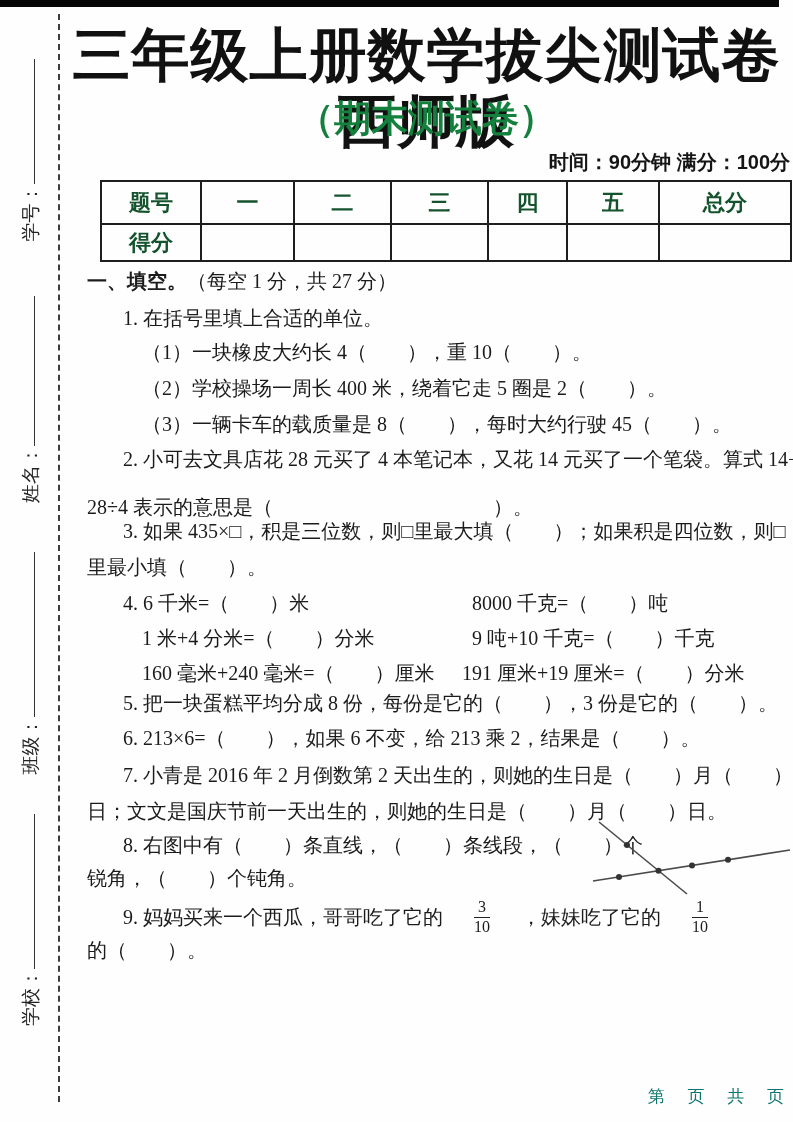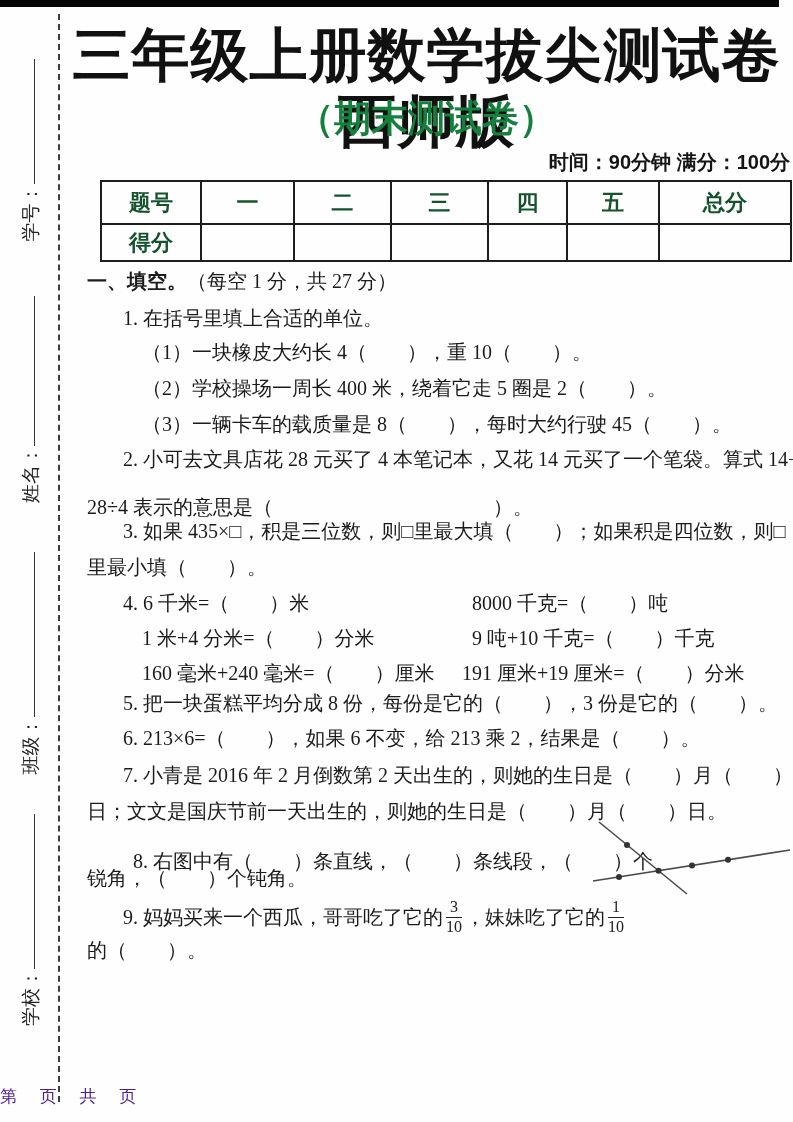--- a/index.html
+++ b/index.html
@@ -51,30 +51,30 @@
     border:2px solid #1e1e1e;text-align:center;vertical-align:middle;
     font-size:22px;font-weight:700;color:#14532d;padding:0;
   }
   tr.r1 td{height:41px;}
   tr.r2 td{height:35px;}
   
   .line{
     position:absolute;font-size:20px;line-height:28px;white-space:nowrap;color:#1b1b1b;
   }
   .hbold{font-weight:700;}
-  .fracline{display:flex;align-items:center;height:46px;}
+  .fracline{display:flex;align-items:center;height:46px;gap:28px;}
   .frac{
     display:inline-block;text-align:center;vertical-align:middle;
     font-size:16px;line-height:1.05;margin:0 3px;
   }
   .frac .num{display:block;border-bottom:1.6px solid #222;padding:0 4px 1px;}
   .frac .den{display:block;padding-top:1px;}
   .footer{
-    left:0;top:1085px;width:793px;text-align:left;
-    font-size:17px;letter-spacing:9px;color:#4c1d95;
+    left:0;top:1085px;width:793px;text-align:right;
+    font-size:17px;letter-spacing:9px;color:#0f766e;
     font-family:"Liberation Sans","DejaVu Sans",sans-serif;
   }
   svg.fig{position:absolute;left:588px;top:816px;}
 </style>
 </head>
 <body>
 
 <div class="abs top-bar"></div>
 
 <div class="abs seal-line"></div>
@@ -142,21 +142,21 @@
 <div class="line" style="left:472px;top:589px;">8000 千克=（　　）吨</div>
 <div class="line" style="left:142px;top:624px;">1 米+4 分米=（　　）分米</div>
 <div class="line" style="left:472px;top:624px;">9 吨+10 千克=（　　）千克</div>
 <div class="line" style="left:142px;top:659px;">160 毫米+240 毫米=（　　）厘米</div>
 <div class="line" style="left:462px;top:659px;">191 厘米+19 厘米=（　　）分米</div>
 
 <div class="line" style="left:123px;top:689px;">5. 把一块蛋糕平均分成 8 份，每份是它的（　　），3 份是它的（　　）。</div>
 <div class="line" style="left:123px;top:724px;">6. 213×6=（　　），如果 6 不变，给 213 乘 2，结果是（　　）。</div>
 <div class="line" style="left:123px;top:761px;">7. 小青是 2016 年 2 月倒数第 2 天出生的，则她的生日是（　　）月（　　）</div>
 <div class="line" style="left:87px;top:797px;">日；文文是国庆节前一天出生的，则她的生日是（　　）月（　　）日。</div>
-<div class="line" style="left:133px;top:831px;margin-top:16px;">8. 右图中有（　　）条直线，（　　）条线段，（　　）个</div>
+<div class="line" style="left:123px;top:831px;">8. 右图中有（　　）条直线，（　　）条线段，（　　）个</div>
 <div class="line" style="left:87px;top:864px;">锐角，（　　）个钝角。</div>
 
 <svg class="fig" width="205" height="84" viewBox="0 0 205 84">
   <line x1="11" y1="6" x2="99" y2="78" stroke="#4a4a4a" stroke-width="1.6"></line>
   <line x1="5" y1="65" x2="202" y2="34" stroke="#4a4a4a" stroke-width="1.6"></line>
   <circle cx="39" cy="29" r="3" fill="#333"></circle>
   <circle cx="70.5" cy="54.7" r="3" fill="#333"></circle>
   <circle cx="31" cy="61" r="3" fill="#333"></circle>
   <circle cx="104" cy="49.4" r="3" fill="#333"></circle>
   <circle cx="140" cy="43.8" r="3" fill="#333"></circle>

